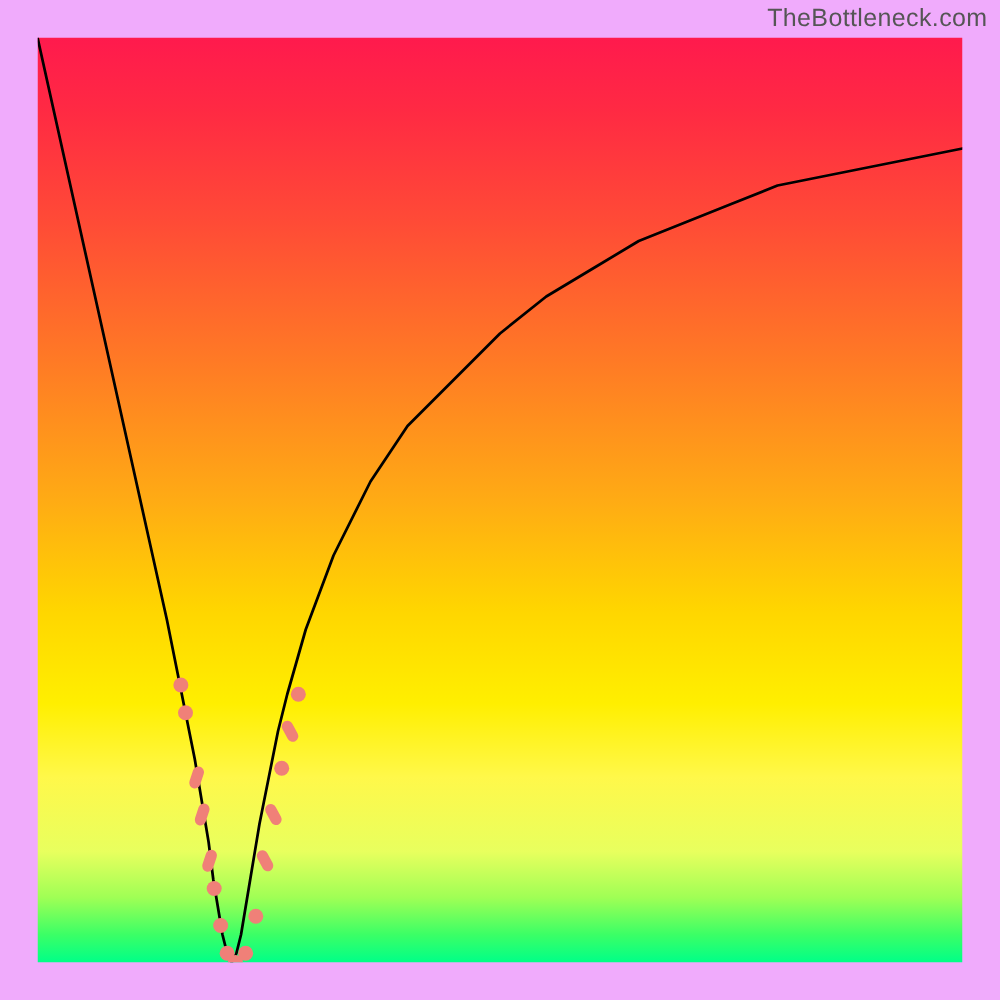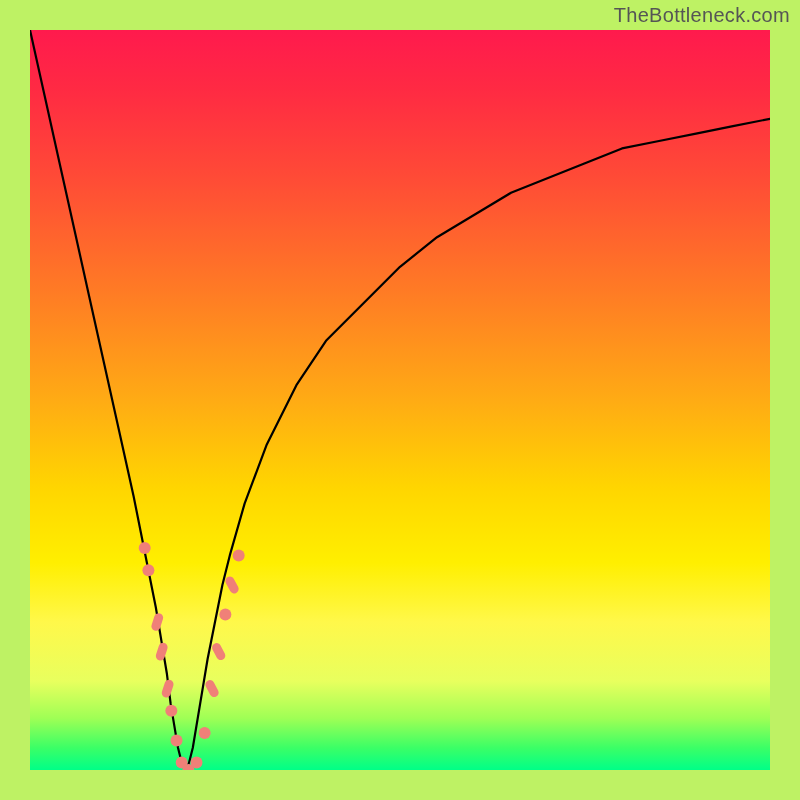--- a/index.html
+++ b/index.html
@@ -8,21 +8,21 @@
     width: 800px;
     height: 800px;
     background: #000000;
     overflow: hidden;
     font-family: Arial, Helvetica, sans-serif;
   }
   .stage {
     position: relative;
     width: 800px;
     height: 800px;
-    background: #bef264;
+    background: #f0abfc;
   }
   .watermark {
     position: absolute;
     top: 4px;
     right: 10px;
     color: #555555;
     font-size: 20px;
     font-weight: 500;
     letter-spacing: 0.3px;
     z-index: 5;

